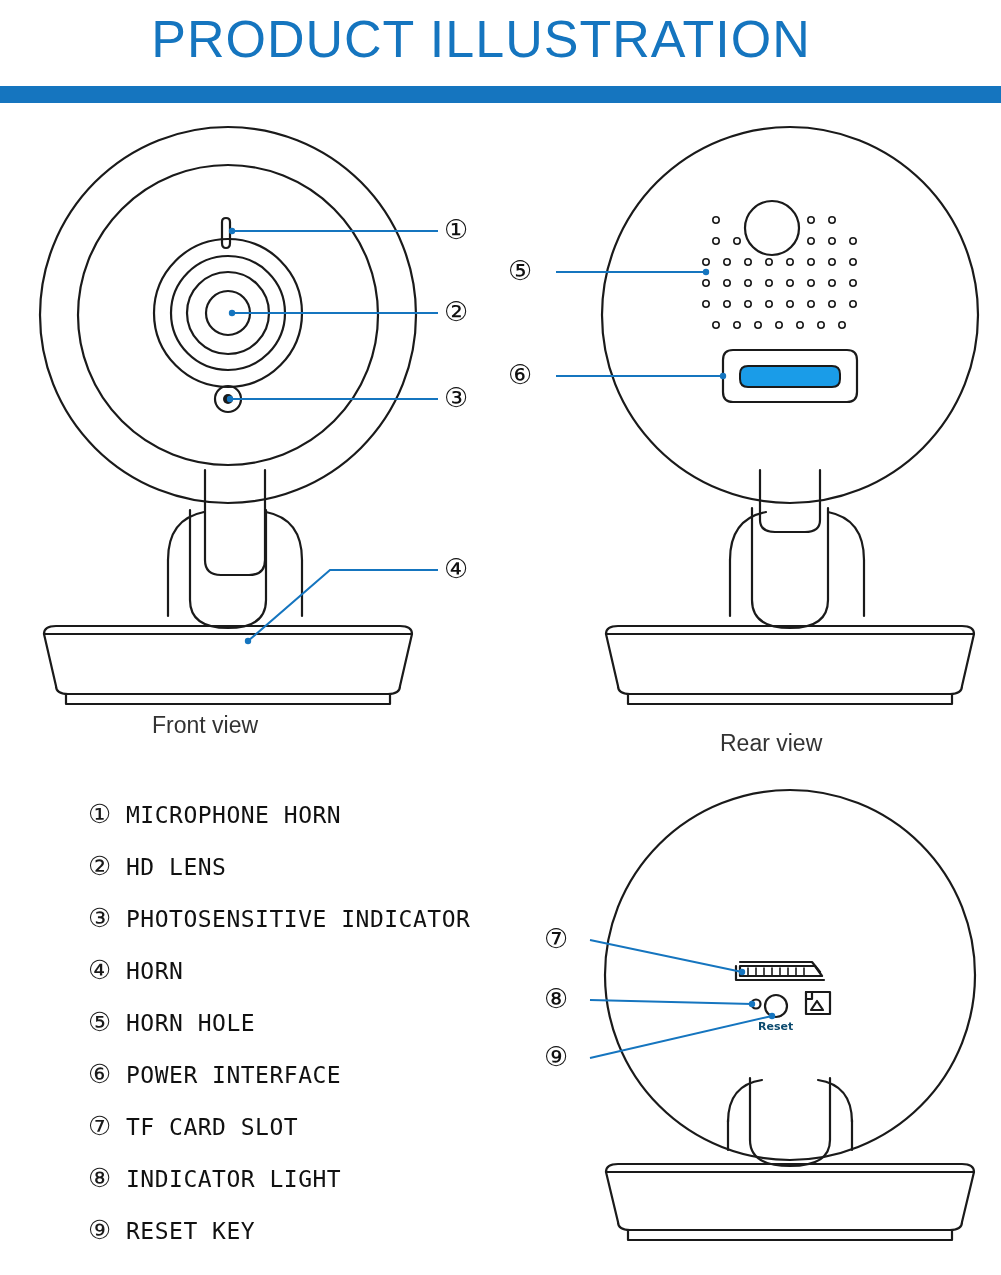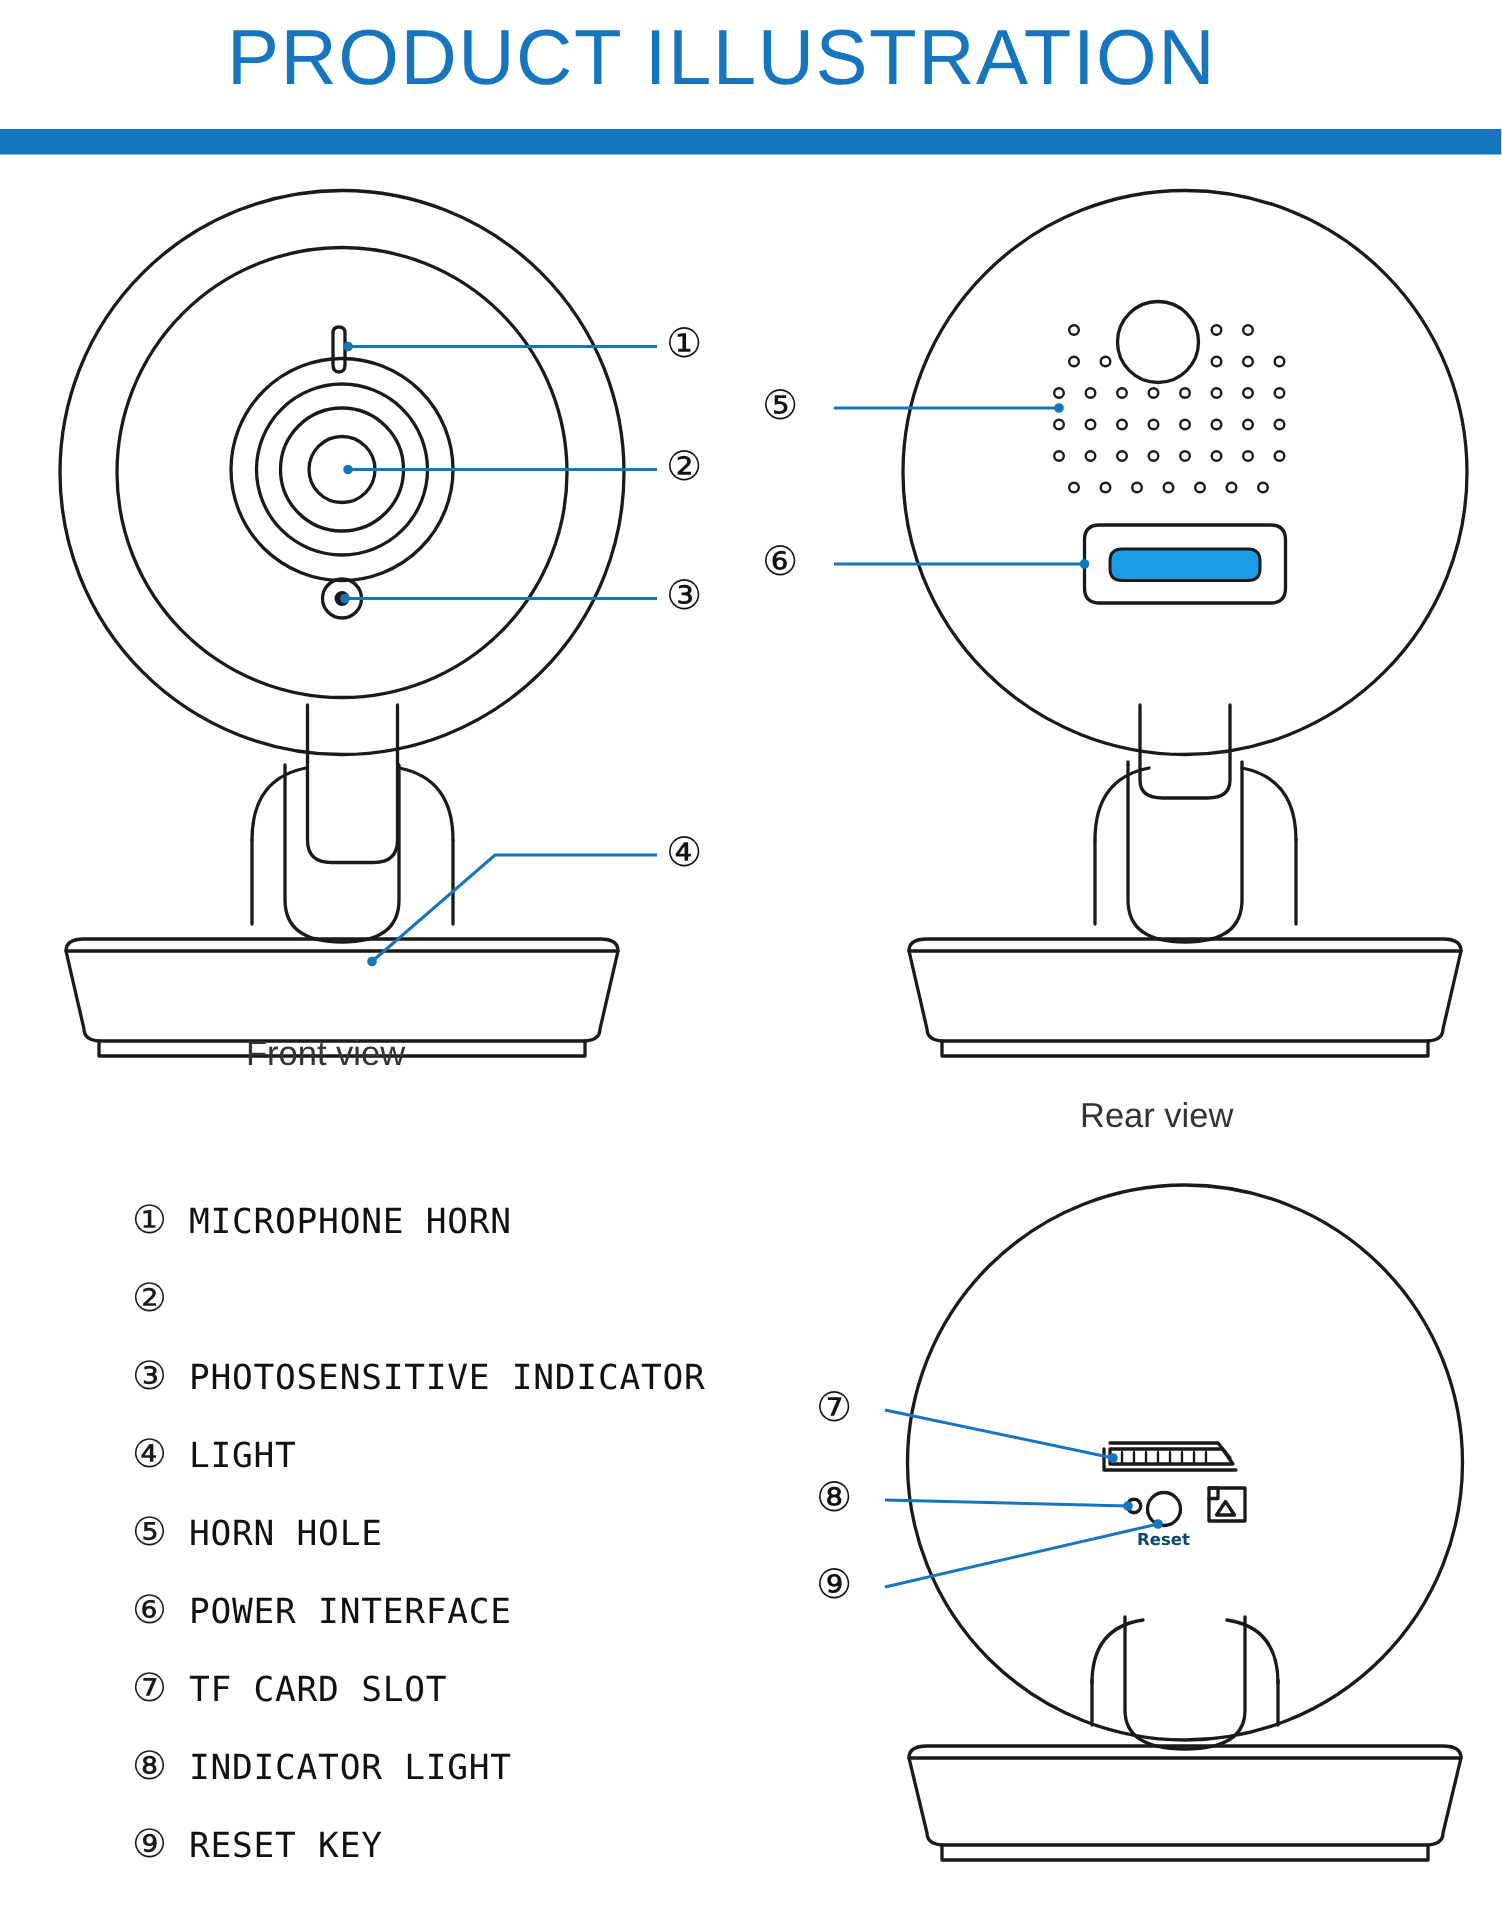--- a/index.html
+++ b/index.html
@@ -47,21 +47,21 @@
   }
 
   
   .view-caption {
     position: absolute;
     font-size: 23px;
     color: #333333;
     font-family: "Liberation Sans", sans-serif;
     white-space: nowrap;
   }
-  #caption-front { left: 152px; top: 689px; margin-left: 12px; }
+  #caption-front { left: 152px; top: 712px; }
   #caption-rear  { left: 720px; top: 730px; text-align: center; }
 
   
   #legend {
     position: absolute;
     left: 88px;
     top: 788px;
     width: 470px;
   }
   .legend-row {
@@ -286,28 +286,29 @@
 <div class="view-caption" id="caption-front">Front view</div>
 <div class="view-caption" id="caption-rear">Rear view</div>
 
 <div id="legend">
   <div class="legend-row">
     <span class="legend-num">①</span>
     <span class="legend-label">MICROPHONE HORN</span>
   </div>
   <div class="legend-row">
     <span class="legend-num">②</span>
+    <span class="legend-label">HD LENS</span>
   </div>
   <div class="legend-row">
     <span class="legend-num">③</span>
     <span class="legend-label">PHOTOSENSITIVE INDICATOR</span>
   </div>
   <div class="legend-row">
     <span class="legend-num">④</span>
-    <span class="legend-label">LIGHT</span>
+    <span class="legend-label">HORN</span>
   </div>
   <div class="legend-row">
     <span class="legend-num">⑤</span>
     <span class="legend-label">HORN HOLE</span>
   </div>
   <div class="legend-row">
     <span class="legend-num">⑥</span>
     <span class="legend-label">POWER INTERFACE</span>
   </div>
   <div class="legend-row">

